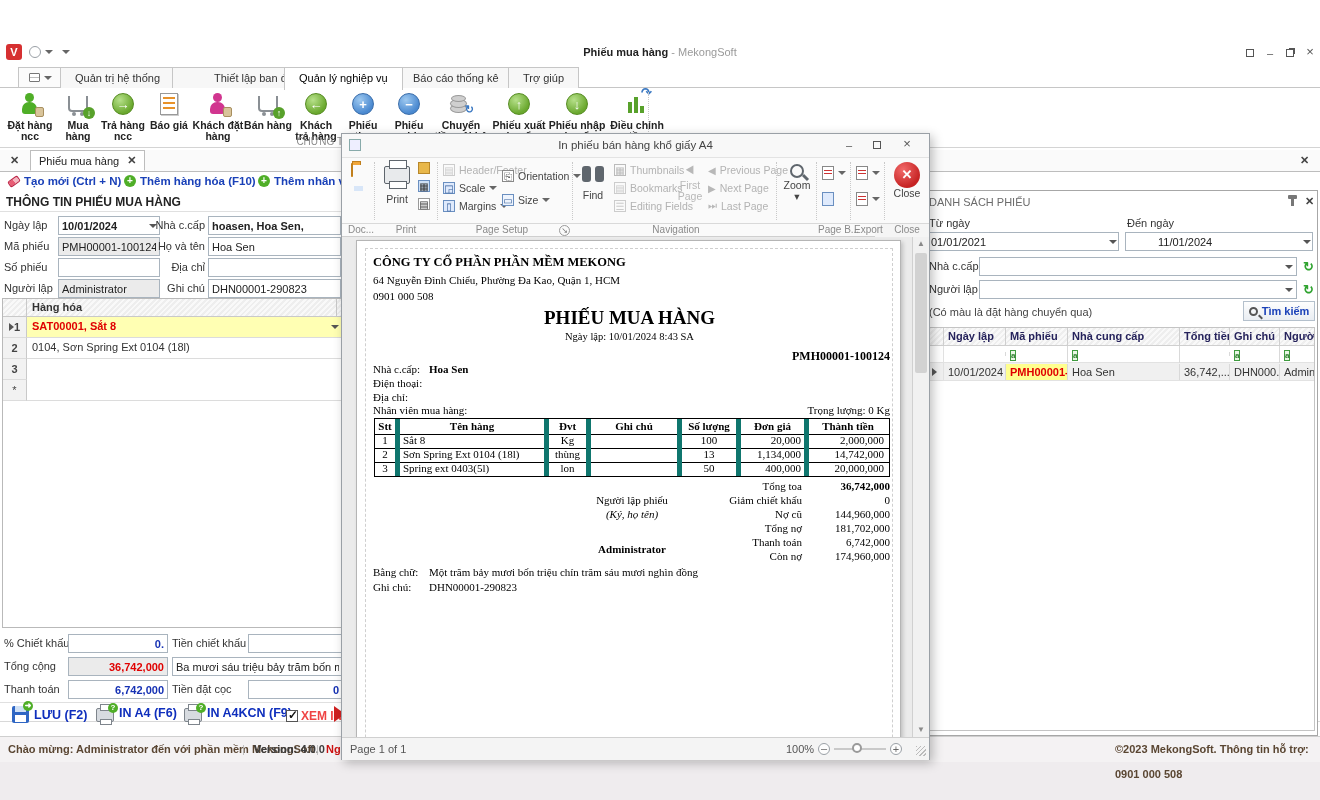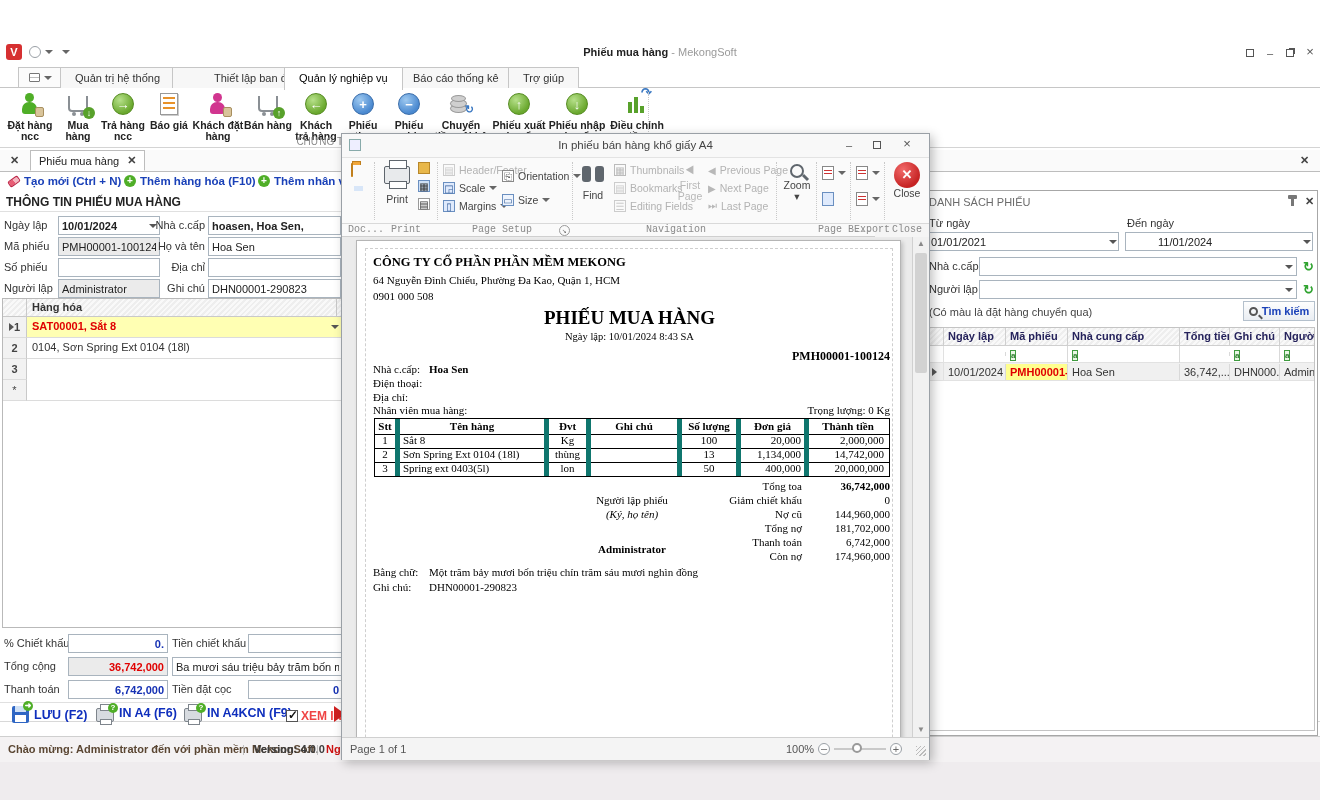--- a/index.html
+++ b/index.html
@@ -370,20 +370,21 @@
   <span class="b" style="font-size:12px;color:#ef4444">XEM IN</span>
 </div>
 <div class="abs redchev" style="left:334px;top:706px;"></div>
 
 <div class="abs sbar" style="left:0;top:736px;width:1320px;height:26px;line-height:25px;">
   <span class="abs" style="left:8px;">Chào mừng: Administrator đến với phần mềm MekongSoft</span>
   <span class="abs ssep" style="left:242px;">|</span>
   <span class="abs" style="left:254px;color:#3c3c3c;">Version: 4.0.0</span>
   <span class="abs ssep" style="left:316px;">|</span>
   <span class="abs" style="left:326px;color:#cc1111;">Ngày</span>
+  <span class="abs" style="left:1115px;color:#5a4632;">©2023 MekongSoft. Thông tin hỗ trợ: 0901 000 508</span>
 </div>
 
 <div class="abs rp" style="left:920px;top:190px;width:398px;height:546px;">
   <div class="abs rp-title" style="left:8px;top:5px;">DANH SÁCH PHIẾU</div>
   <div class="abs pin" style="left:370px;top:5px;"></div>
   <div class="abs xbtn" style="left:384px;top:4px;">✕</div>
 
   <div class="abs flabel" style="left:8px;top:26px;">Từ ngày</div>
   <div class="abs flabel" style="left:206px;top:26px;">Đến ngày</div>
   <input class="tb" style="left: 6px; top: 41px; width: 192px;" value="01/01/2021">
@@ -547,21 +548,21 @@
         <span class="car"></span>
     </div>
     <div class="abs vsep" style="left:542px;top:4px;height:58px;"></div>
 
     <div class="abs" style="left:548px;top:4px;width:34px;text-align:center;">
       <span class="closeico" style="display:inline-block;">✕</span>
       <div class="rbtn-lbl">Close</div>
     </div>
   </div>
 
-  <div class="abs" style="left:0;top:90px;width:533px;height:13px;background:#fafafa;border-bottom:1px solid #cfcfcf;color:#8a8a8a;font-size:10px;font-family:Liberation Mono, monospace;">
+  <div class="abs" style="left:0;top:90px;width:533px;height:13px;background:#fafafa;border-bottom:1px solid #cfcfcf;color:#8a8a8a;font-size:10px;">
     <span class="abs" style="left:6px;">Doc...</span>
     <span class="abs" style="left:36px;width:56px;text-align:center;">Print</span>
     <span class="abs" style="left:100px;width:120px;text-align:center;">Page Setup</span>
     <span class="abs launch" style="left:217px;top:1px;">↘</span>
     <span class="abs" style="left:236px;width:196px;text-align:center;">Navigation</span>
     <span class="abs" style="left:476px;">Page B...</span>
     <span class="abs" style="left:512px;">Export</span>
     <span class="abs" style="left:548px;width:34px;text-align:center;">Close</span>
   </div>
 

